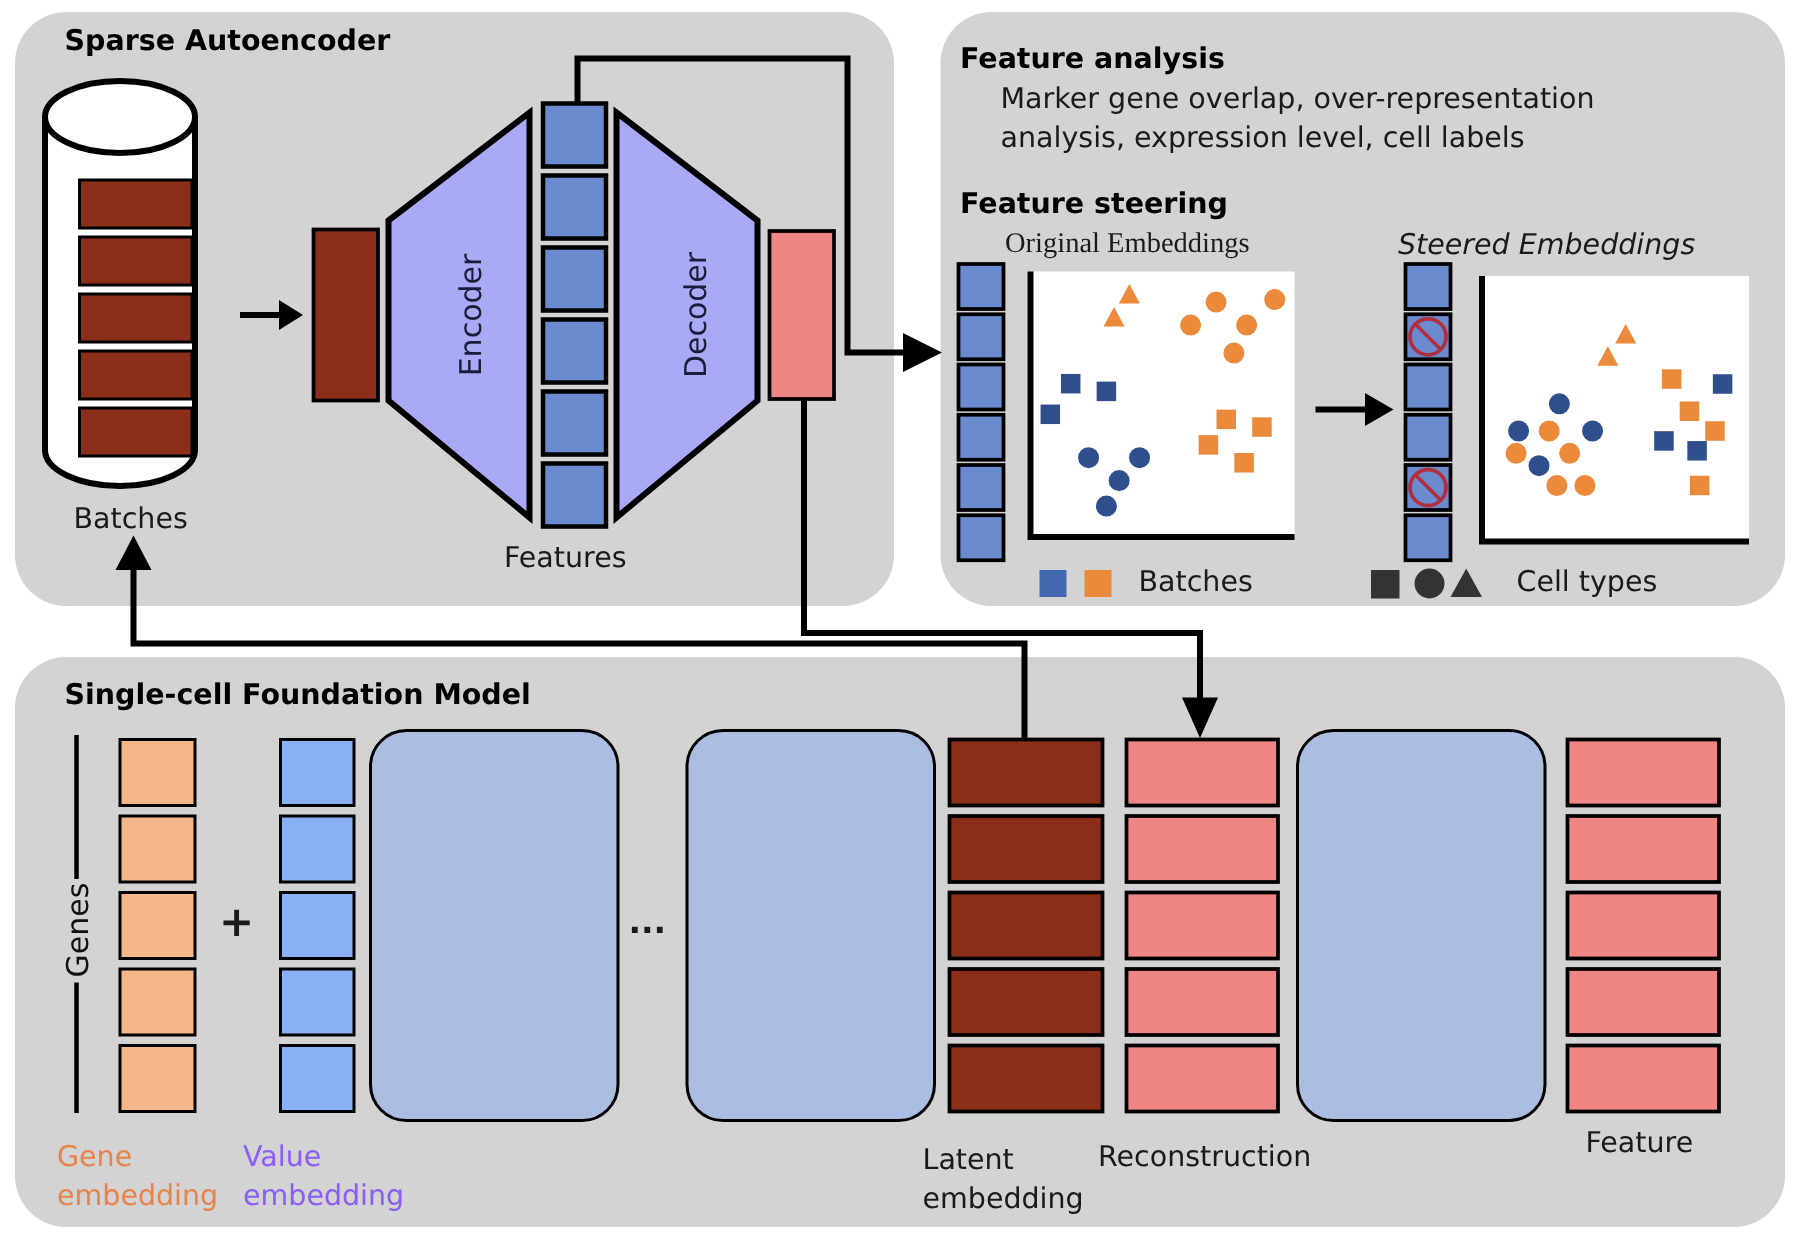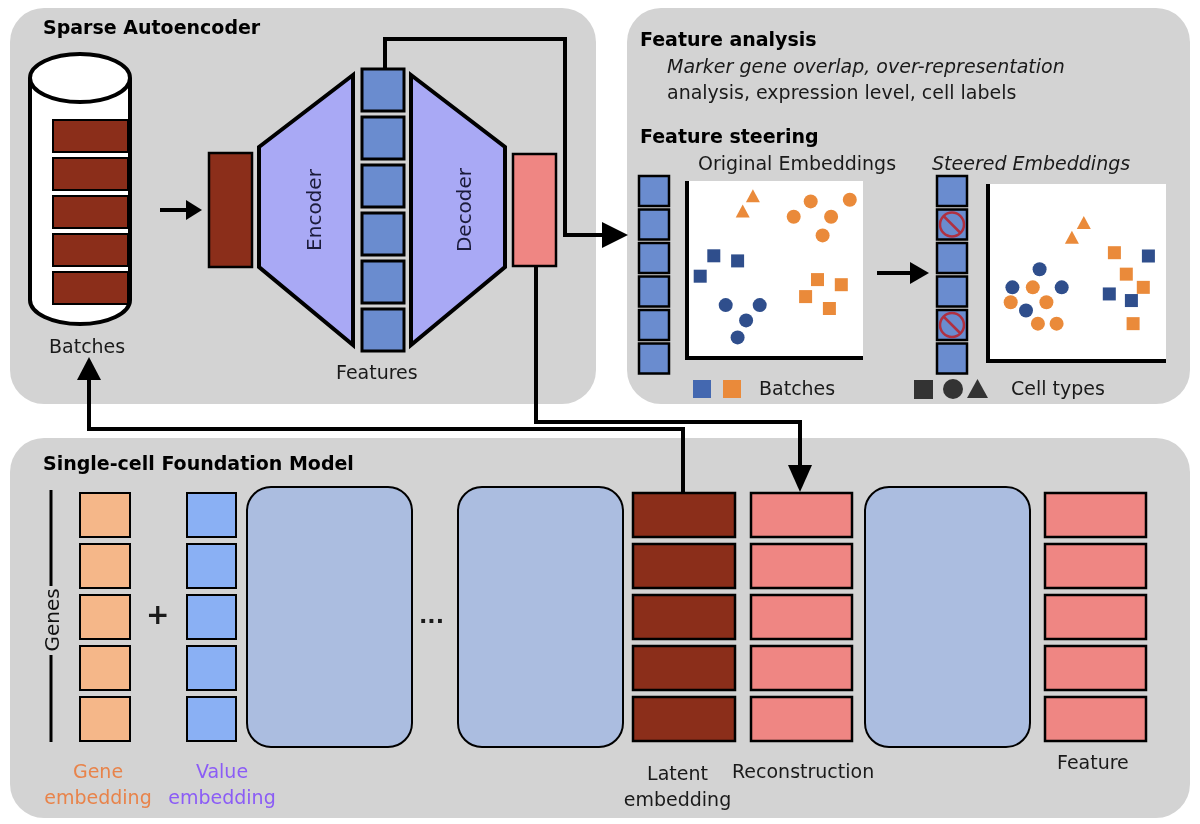--- a/index.html
+++ b/index.html
@@ -2,35 +2,35 @@
 <html><head>
 <meta charset="utf-8">
 <style>
   html, body { margin:0; padding:0; background:#ffffff; }
   body { width:1200px; height:824px; position:relative; overflow:hidden; font-family:"DejaVu Sans", sans-serif; }
   .panel { position:absolute; background:#d3d3d3; border-radius:34px; }
   .title { position:absolute; font-weight:bold; font-size:19px; color:#000; white-space:nowrap; }
   .txt { position:absolute; font-size:19px; color:#1a1a1a; white-space:nowrap; }
   svg { position:absolute; left:0; top:0; overflow:visible; }
   .vtext { font-family:"DejaVu Sans", sans-serif; font-size:20px; fill:#1b1b3a; }
-  .center { text-align:center; }
+  .center { text-align:left; }
 </style>
 </head>
 <body>
 
 <div class="panel" style="left:10px;top:8px;width:586px;height:396px;"></div>
 <div class="panel" style="left:627px;top:8px;width:563px;height:396px;"></div>
 <div class="panel" style="left:10px;top:438px;width:1180px;height:380px;"></div>
 
 <div class="title" style="left:43px;top:16px;">Sparse Autoencoder</div>
 <div class="title" style="left:640px;top:28px;">Feature analysis</div>
-<div class="txt" style="left:667px;top:55px;font-style:italic;">Marker gene overlap, over-representation</div>
+<div class="txt" style="left:667px;top:55px;">Marker gene overlap, over-representation</div>
 <div class="txt" style="left:667px;top:81px;">analysis, expression level, cell labels</div>
 <div class="title" style="left:640px;top:125px;">Feature steering</div>
-<div class="txt" style="left:698px;top:152px;">Original Embeddings</div>
+<div class="txt" style="left:670px;top:152px;font-family:Liberation Serif, serif;">Original Embeddings</div>
 <div class="txt" style="left:932px;top:152px;font-style:italic;">Steered Embeddings</div>
 <div class="title" style="left:43px;top:452px;">Single-cell Foundation Model</div>
 
 <div class="txt" style="left:49px;top:335px;">Batches</div>
 <div class="txt" style="left:336px;top:361px;">Features</div>
 
 <div class="txt" style="left:759px;top:377px;">Batches</div>
 <div class="txt" style="left:1011px;top:377px;">Cell types</div>
 
 <div class="txt center" style="left:38px;top:758px;width:120px;color:#e8834a;line-height:26px;">

